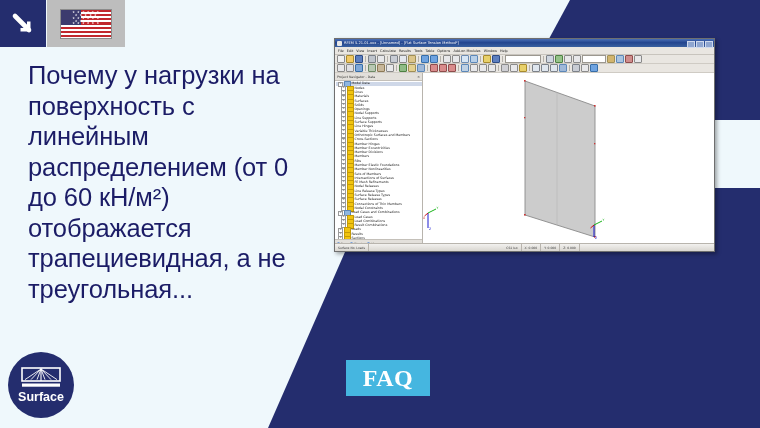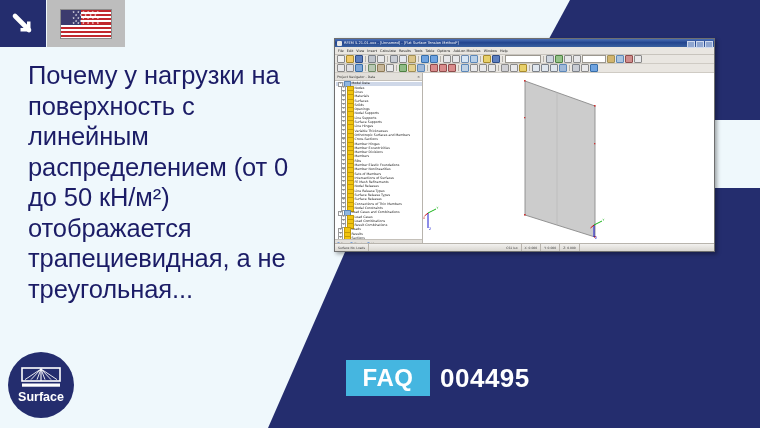--- a/index.html
+++ b/index.html
@@ -68,21 +68,21 @@
   .logo .wordmark{
     color:#ffffff;font-size:12.5px;font-weight:bold;letter-spacing:0px;line-height:12px;
   }
 
   
   .faq-badge{
     position:absolute;left:346px;top:360px;width:84px;height:36px;
     background:#45b6e0;z-index:7;
     display:flex;align-items:center;justify-content:center;
   }
-  .faq-badge span{color:#ffffff;font-size:24px;font-weight:bold;letter-spacing:0.5px;}
+  .faq-badge span{color:#ffffff;font-size:24px;font-weight:bold;letter-spacing:0.5px;font-family:Liberation Serif, serif;}
   .faq-number{
     position:absolute;left:440px;top:360px;height:36px;z-index:7;
     display:flex;align-items:center;
     color:#ffffff;font-size:26px;font-weight:bold;letter-spacing:0.5px;
   }
 
   
   .app-window{
     position:absolute;left:334px;top:38px;width:379px;height:212px;
     background:#d6d3ce;z-index:8;
@@ -187,21 +187,21 @@
       <div class="stripe" style="top:25.85px;"></div>
       <div class="canton"></div>
       <div class="star-row" style="top:1px;">★ ★ ★ ★ ★ ★</div>
       <div class="star-row" style="top:4px;">★ ★ ★ ★ ★</div>
       <div class="star-row" style="top:7px;">★ ★ ★ ★ ★ ★</div>
       <div class="star-row" style="top:10px;">★ ★ ★ ★ ★</div>
       <div class="star-row" style="top:12.5px;">★ ★ ★ ★ ★ ★</div>
     </div>
   </div>
 
-  <div class="headline">Почему у нагрузки на поверхность с линейным распределением (от 0 до 50 кН/м²) отображается трапециевидная, а не треугольная...</div>
+  <div class="headline">Почему у нагрузки на поверхность с линейным распределением (от 0 до 60 кН/м²) отображается трапециевидная, а не треугольная...</div>
 
   <div class="logo">
     <div class="mark">
       <svg width="40" height="22" viewBox="0 0 40 22">
         <rect x="1" y="1" width="38" height="13" fill="none" stroke="#ffffff" stroke-width="1.6"></rect>
         <line x1="20" y1="2" x2="4" y2="12.6" stroke="#ffffff" stroke-width="0.9"></line>
         <line x1="20" y1="2" x2="10" y2="12.6" stroke="#ffffff" stroke-width="0.9"></line>
         <line x1="20" y1="2" x2="16" y2="12.6" stroke="#ffffff" stroke-width="0.9"></line>
         <line x1="20" y1="2" x2="24" y2="12.6" stroke="#ffffff" stroke-width="0.9"></line>
         <line x1="20" y1="2" x2="30" y2="12.6" stroke="#ffffff" stroke-width="0.9"></line>
@@ -209,21 +209,20 @@
         <line x1="20" y1="1" x2="20" y2="14" stroke="#ffffff" stroke-width="1.1"></line>
         <rect x="1" y="16.5" width="38" height="3.2" fill="#ffffff"></rect>
       </svg>
     </div>
     <div class="wordmark">Surface</div>
   </div>
 
   <div class="faq-badge">
     <span>FAQ</span>
   </div>
-  <div class="faq-number">004495</div>
 
   <div class="app-window">
 
     <div class="titlebar">
       <div class="ticon"></div>
       <div class="ttext">RFEM 5.21.01.xxx - [Unnamed] - [Flat Surface Tension Method*]</div>
       <div class="tbtns">
         <div class="tbtn"></div>
         <div class="tbtn"></div>
         <div class="tbtn"></div>

